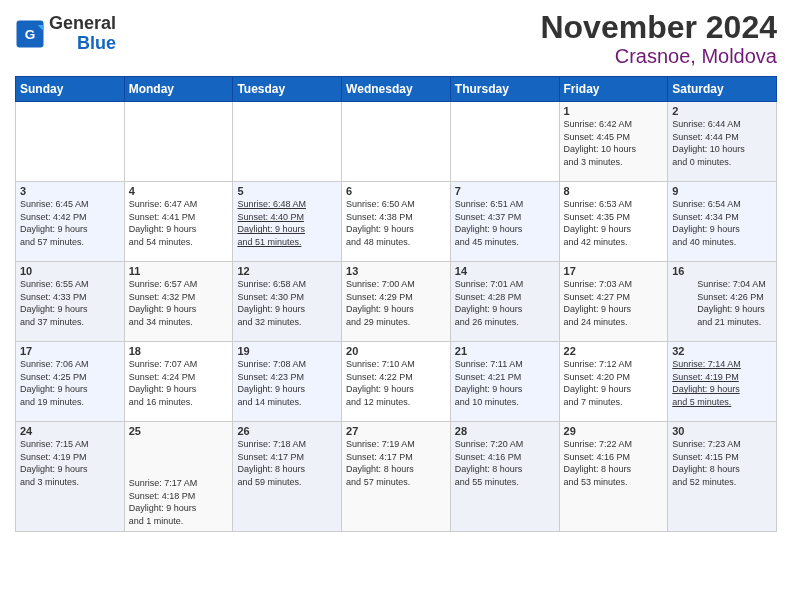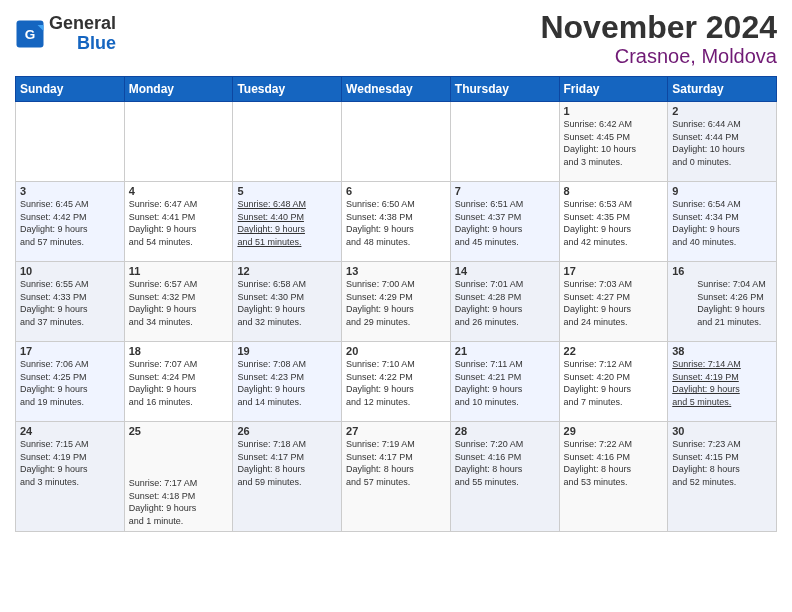--- a/index.html
+++ b/index.html
@@ -291,21 +291,21 @@
 and 10 minutes.</div>
           </td>
           <td>
             <span class="day-num">22</span>
             <div class="day-info" style="white-space: pre-line;">Sunrise: 7:12 AM
 Sunset: 4:20 PM
 Daylight: 9 hours
 and 7 minutes.</div>
           </td>
           <td>
-            <span class="day-num">38</span>
+            <span class="day-num">32</span>
             <div class="day-info" style="white-space: pre-line; text-decoration: underline;">Sunrise: 7:14 AM
 Sunset: 4:19 PM
 Daylight: 9 hours
 and 5 minutes.</div>
           </td>
         </tr>
         <tr>
           <td>
             <span class="day-num">24</span>
             <div class="day-info" style="white-space: pre-line;">Sunrise: 7:15 AM

